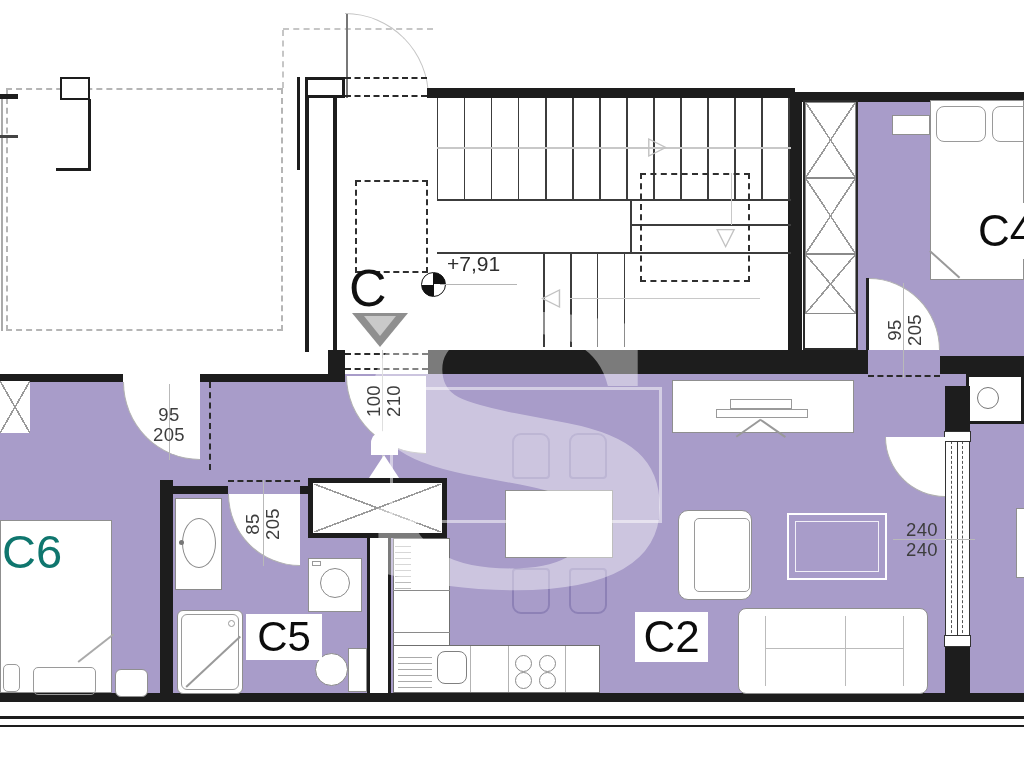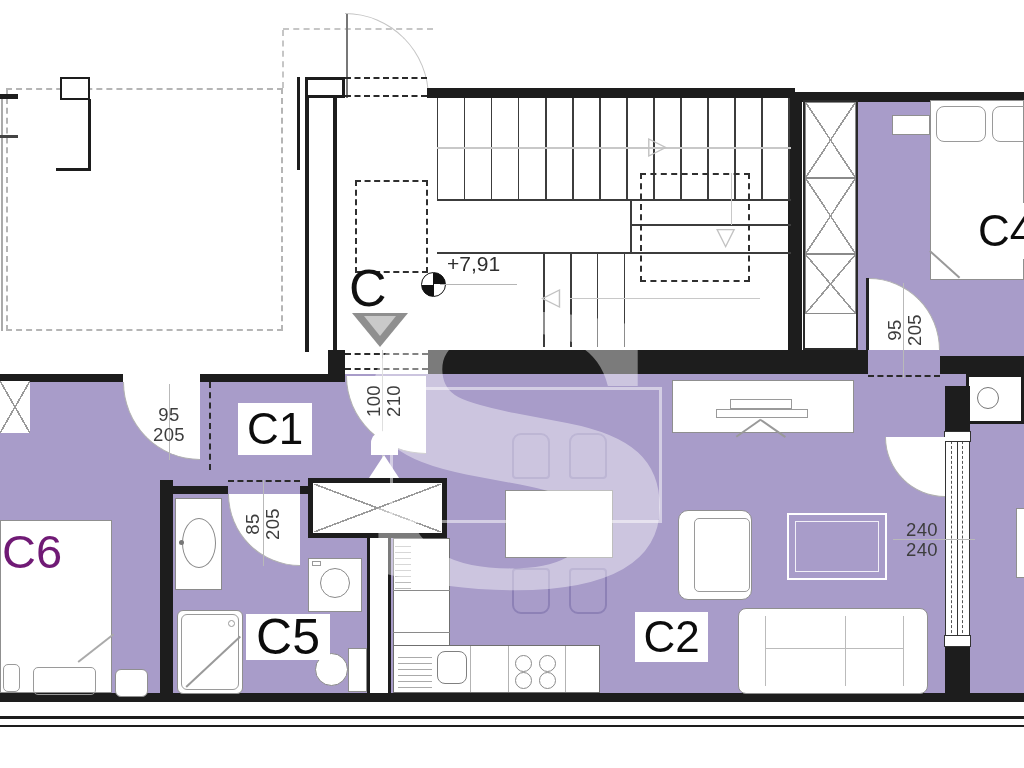--- a/index.html
+++ b/index.html
@@ -207,33 +207,30 @@
   <div class="outl" style="left:3px;top:664px;width:17px;height:28px;border-radius:5px"></div>
   <div class="outl" style="left:33px;top:667px;width:63px;height:28px;border-radius:5px"></div>
   <div class="leg" style="left:78px;top:661px;width:45px;background:#aaa;transform:rotate(-38deg)"></div>
   <div class="furn" style="left:115px;top:669px;width:33px;height:28px;border-radius:6px"></div>
 
   <div class="abs" style="left:390px;top:387px;width:272px;height:136px;border:3px solid rgba(255,255,255,.5);box-sizing:border-box;z-index:40"></div>
   <div class="wm" style="left:340px;top:295px;width:350px;height:320px;display:flex;align-items:center;justify-content:center;font-size:370px;transform:scaleX(1.3);z-index:40">
       <span>S</span>
     </div>
 
-  <div class="rl" style="left:238px;top:403px;width:74px;height:52px;font-size:44px;z-index:50">
-      <span>C1</span>
-    </div>
   <div class="rl" style="left:635px;top:612px;width:73px;height:50px;font-size:44px;z-index:50">
       <span>C2</span>
     </div>
   <div class="rl" style="left:972px;top:203px;width:64px;height:56px;font-size:44px;z-index:50;justify-content:flex-start;padding-left:6px">
       <span>C4</span>
     </div>
-  <div class="rl" style="left:246px;top:614px;width:84px;height:46px;font-size:50px;z-index:50">
+  <div class="rl" style="left:246px;top:614px;width:76px;height:46px;font-size:42px;z-index:50">
       <span>C5</span>
     </div>
-  <div class="abs" style="left:2px;top:524px;font-size:47px;color:#701a75;z-index:50"><span>C6</span></div>
+  <div class="abs" style="left:2px;top:524px;font-size:47px;color:#0f766e;z-index:50"><span>C6</span></div>
 
   <div class="dimh" style="left:169px;top:425px;z-index:50">
     <div>95</div>
     <div>205</div>
   </div>
   <div class="dimv" style="left:384px;top:401px;z-index:50">
     <div>100</div>
     <div>210</div>
   </div>
   <div class="dimv" style="left:263px;top:524px;z-index:50">

